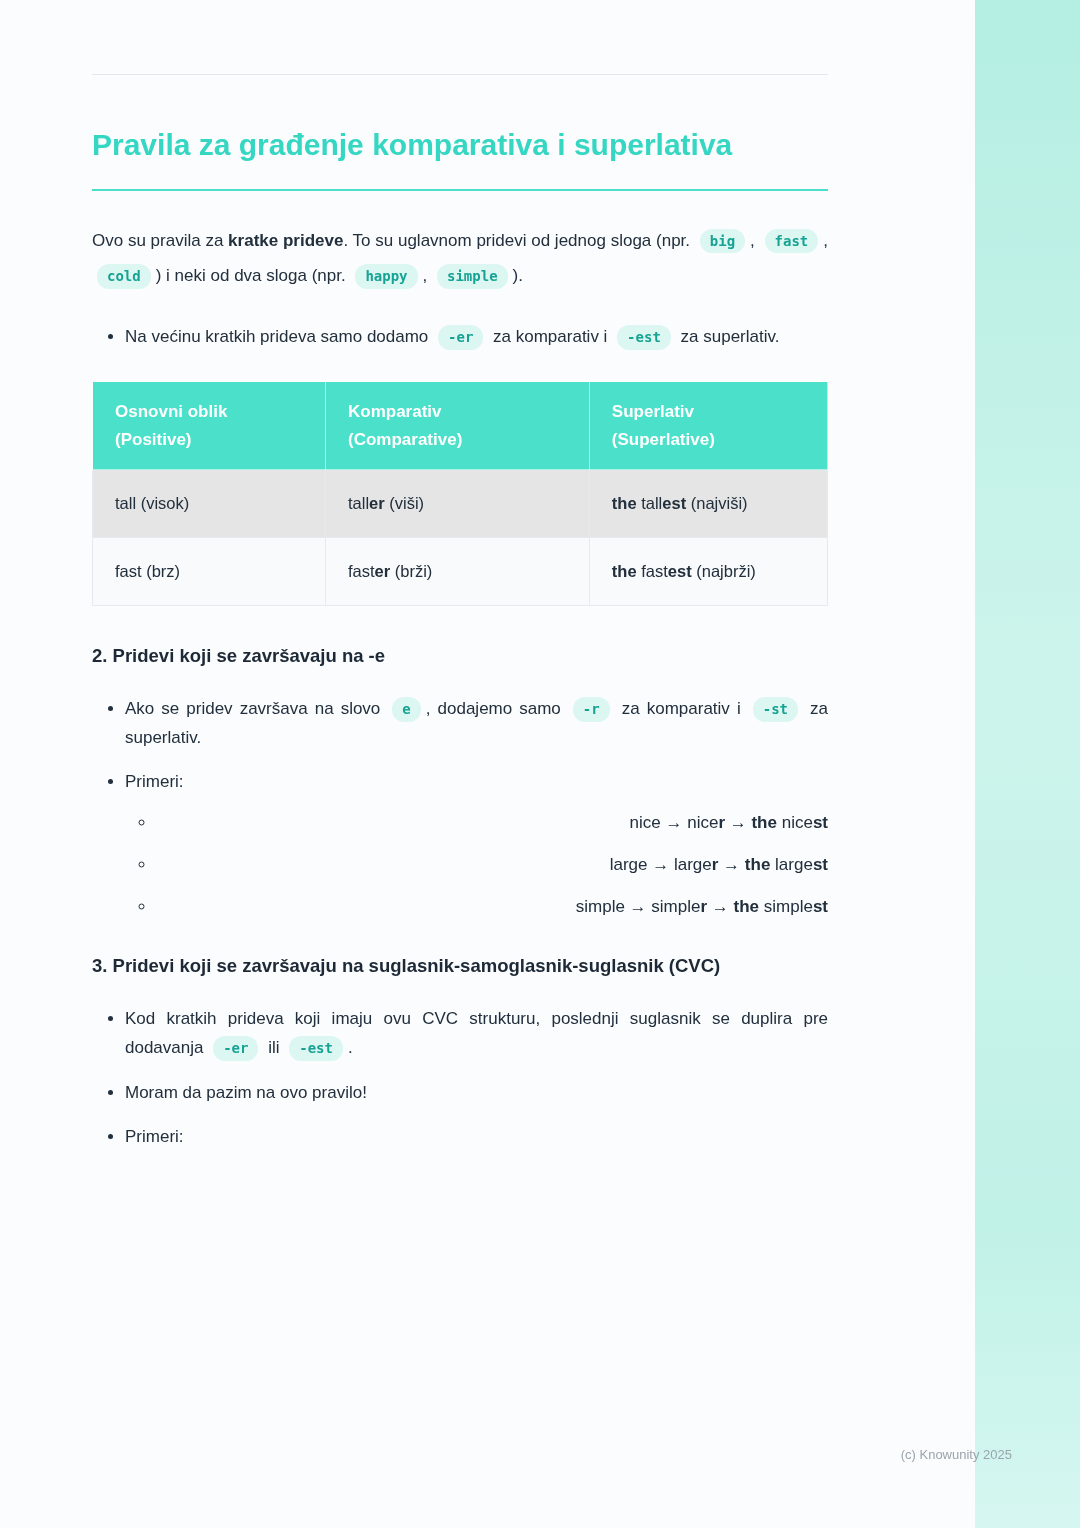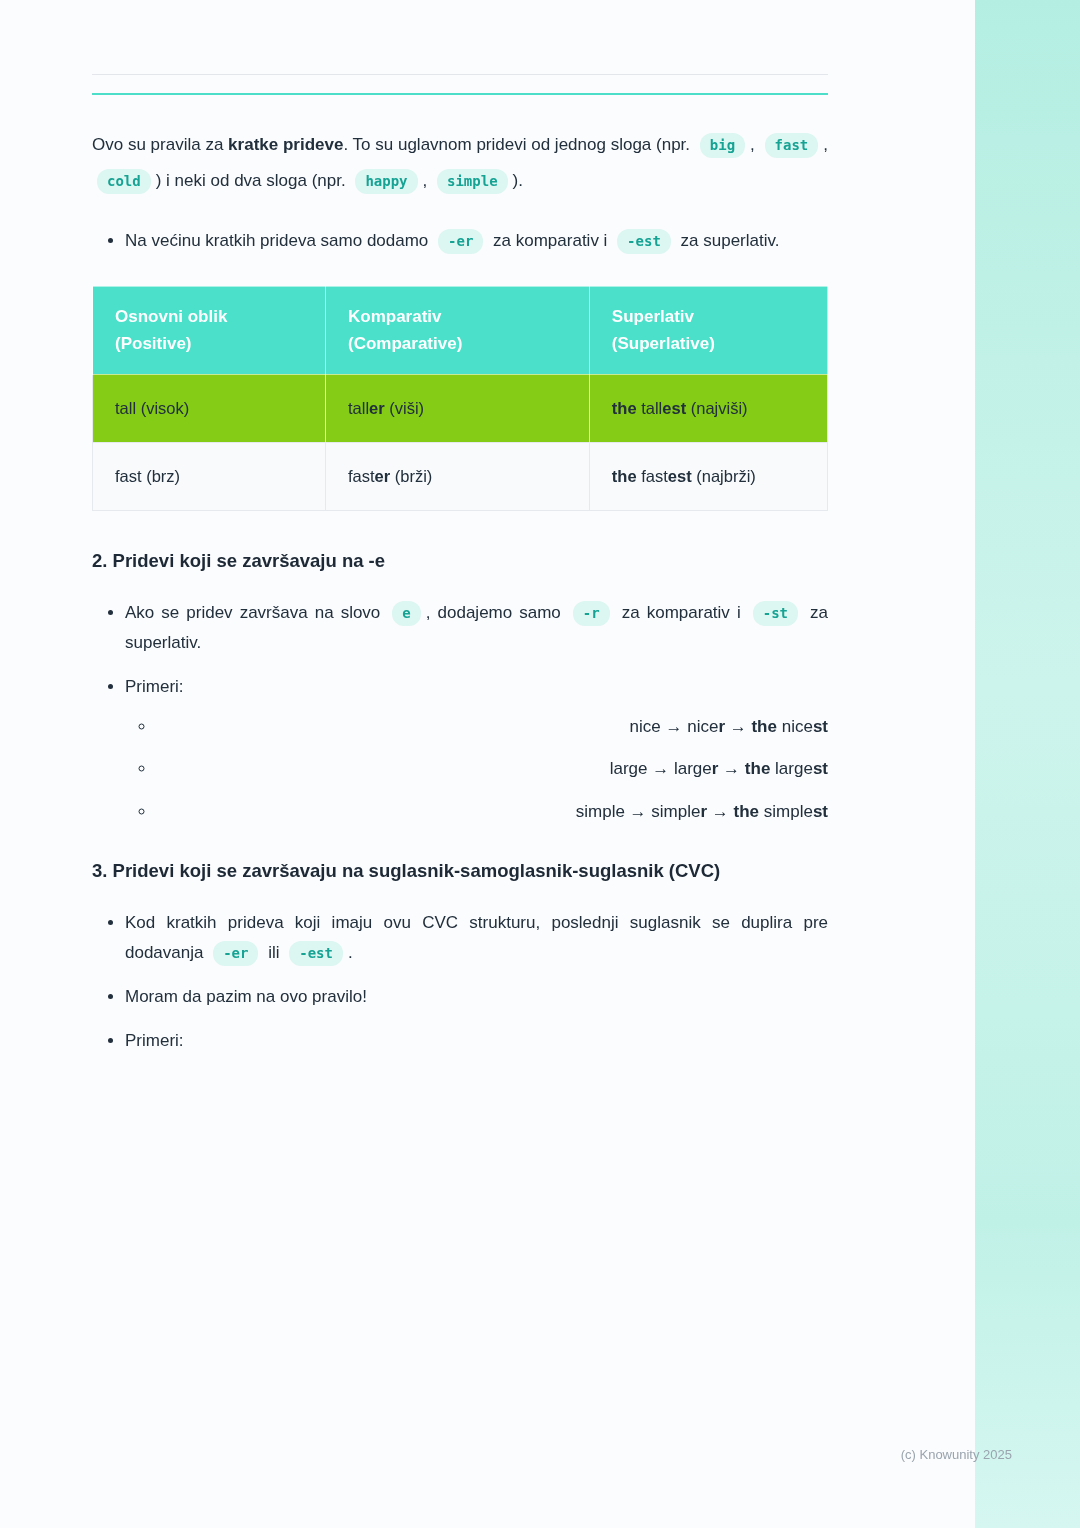--- a/index.html
+++ b/index.html
@@ -84,21 +84,21 @@
     color: #ffffff;
     font-weight: bold;
     font-size: 17px;
     text-align: left;
     padding: 16px 22px;
     line-height: 1.62;
     border: 1px solid rgba(255,255,255,0.55);
     vertical-align: top;
   }
   .rules-table td {
-    background: #84cc16;
+    background: #e5e5e5;
     font-size: 16.5px;
     padding: 24px 22px;
     border: 1px solid #e6eaee;
     vertical-align: middle;
   }
   .rules-table tbody tr:nth-child(2) td { background: #f8fafb; }
   .b { font-weight: bold; }
   .i { font-style: italic; }
   .chip {
     display: inline-block;
@@ -126,20 +126,21 @@
 </head>
 <body>
 
 <div class="side-stripe"></div>
 
 <div class="content">
 
 
   <hr class="divider">
 
+  <h1 class="main-heading">Pravila za građenje komparativa i superlativa</h1>
   <div class="heading-underline"></div>
 
   <p class="lead"><span>Ovo su pravila za </span><span class="b">kratke prideve</span><span>. To su uglavnom pridevi od jednog sloga (npr. </span><span class="chip">big</span><span>, </span><span class="chip">fast</span><span>, </span><span class="chip">cold</span><span>) i neki od dva sloga (npr. </span><span class="chip">happy</span><span>, </span><span class="chip">simple</span><span>).</span></p>
 
 
   <ul class="bullet-list">
     <li><span><span>Na većinu kratkih prideva samo dodamo </span><span class="chip">-er</span><span> za komparativ i </span><span class="chip">-est</span><span> za superlativ.</span></span></li>
   </ul>
 
   <table class="rules-table">

